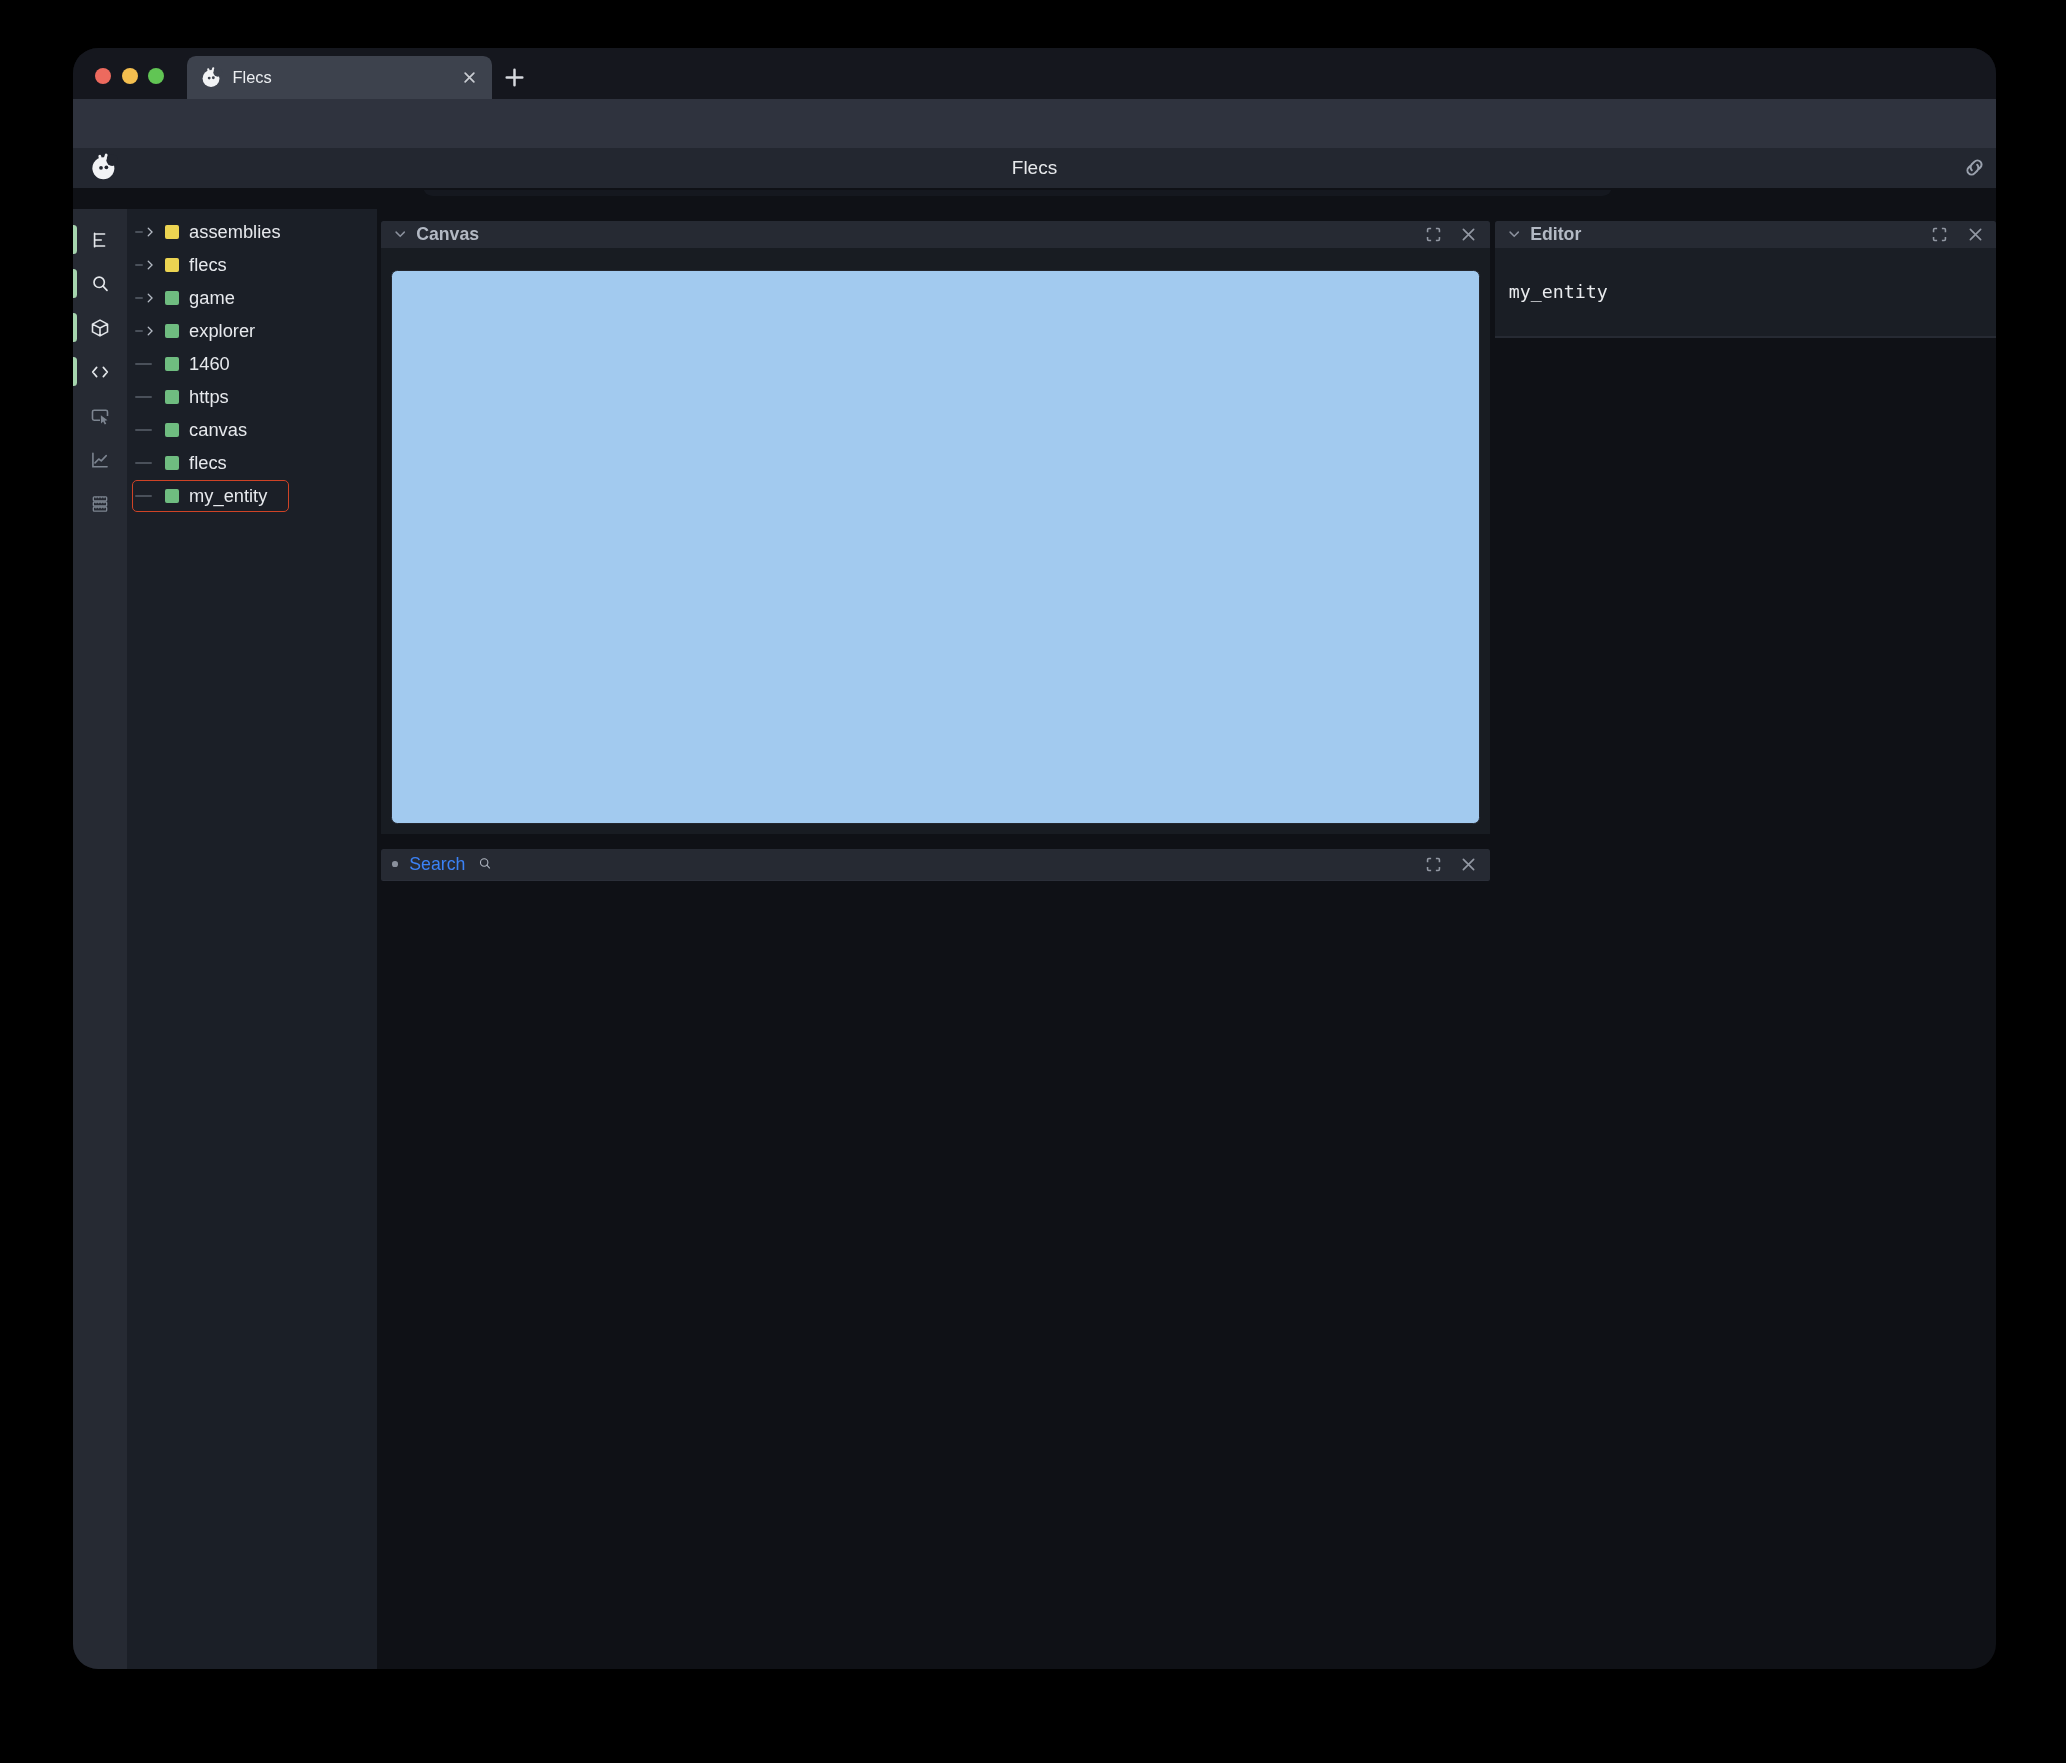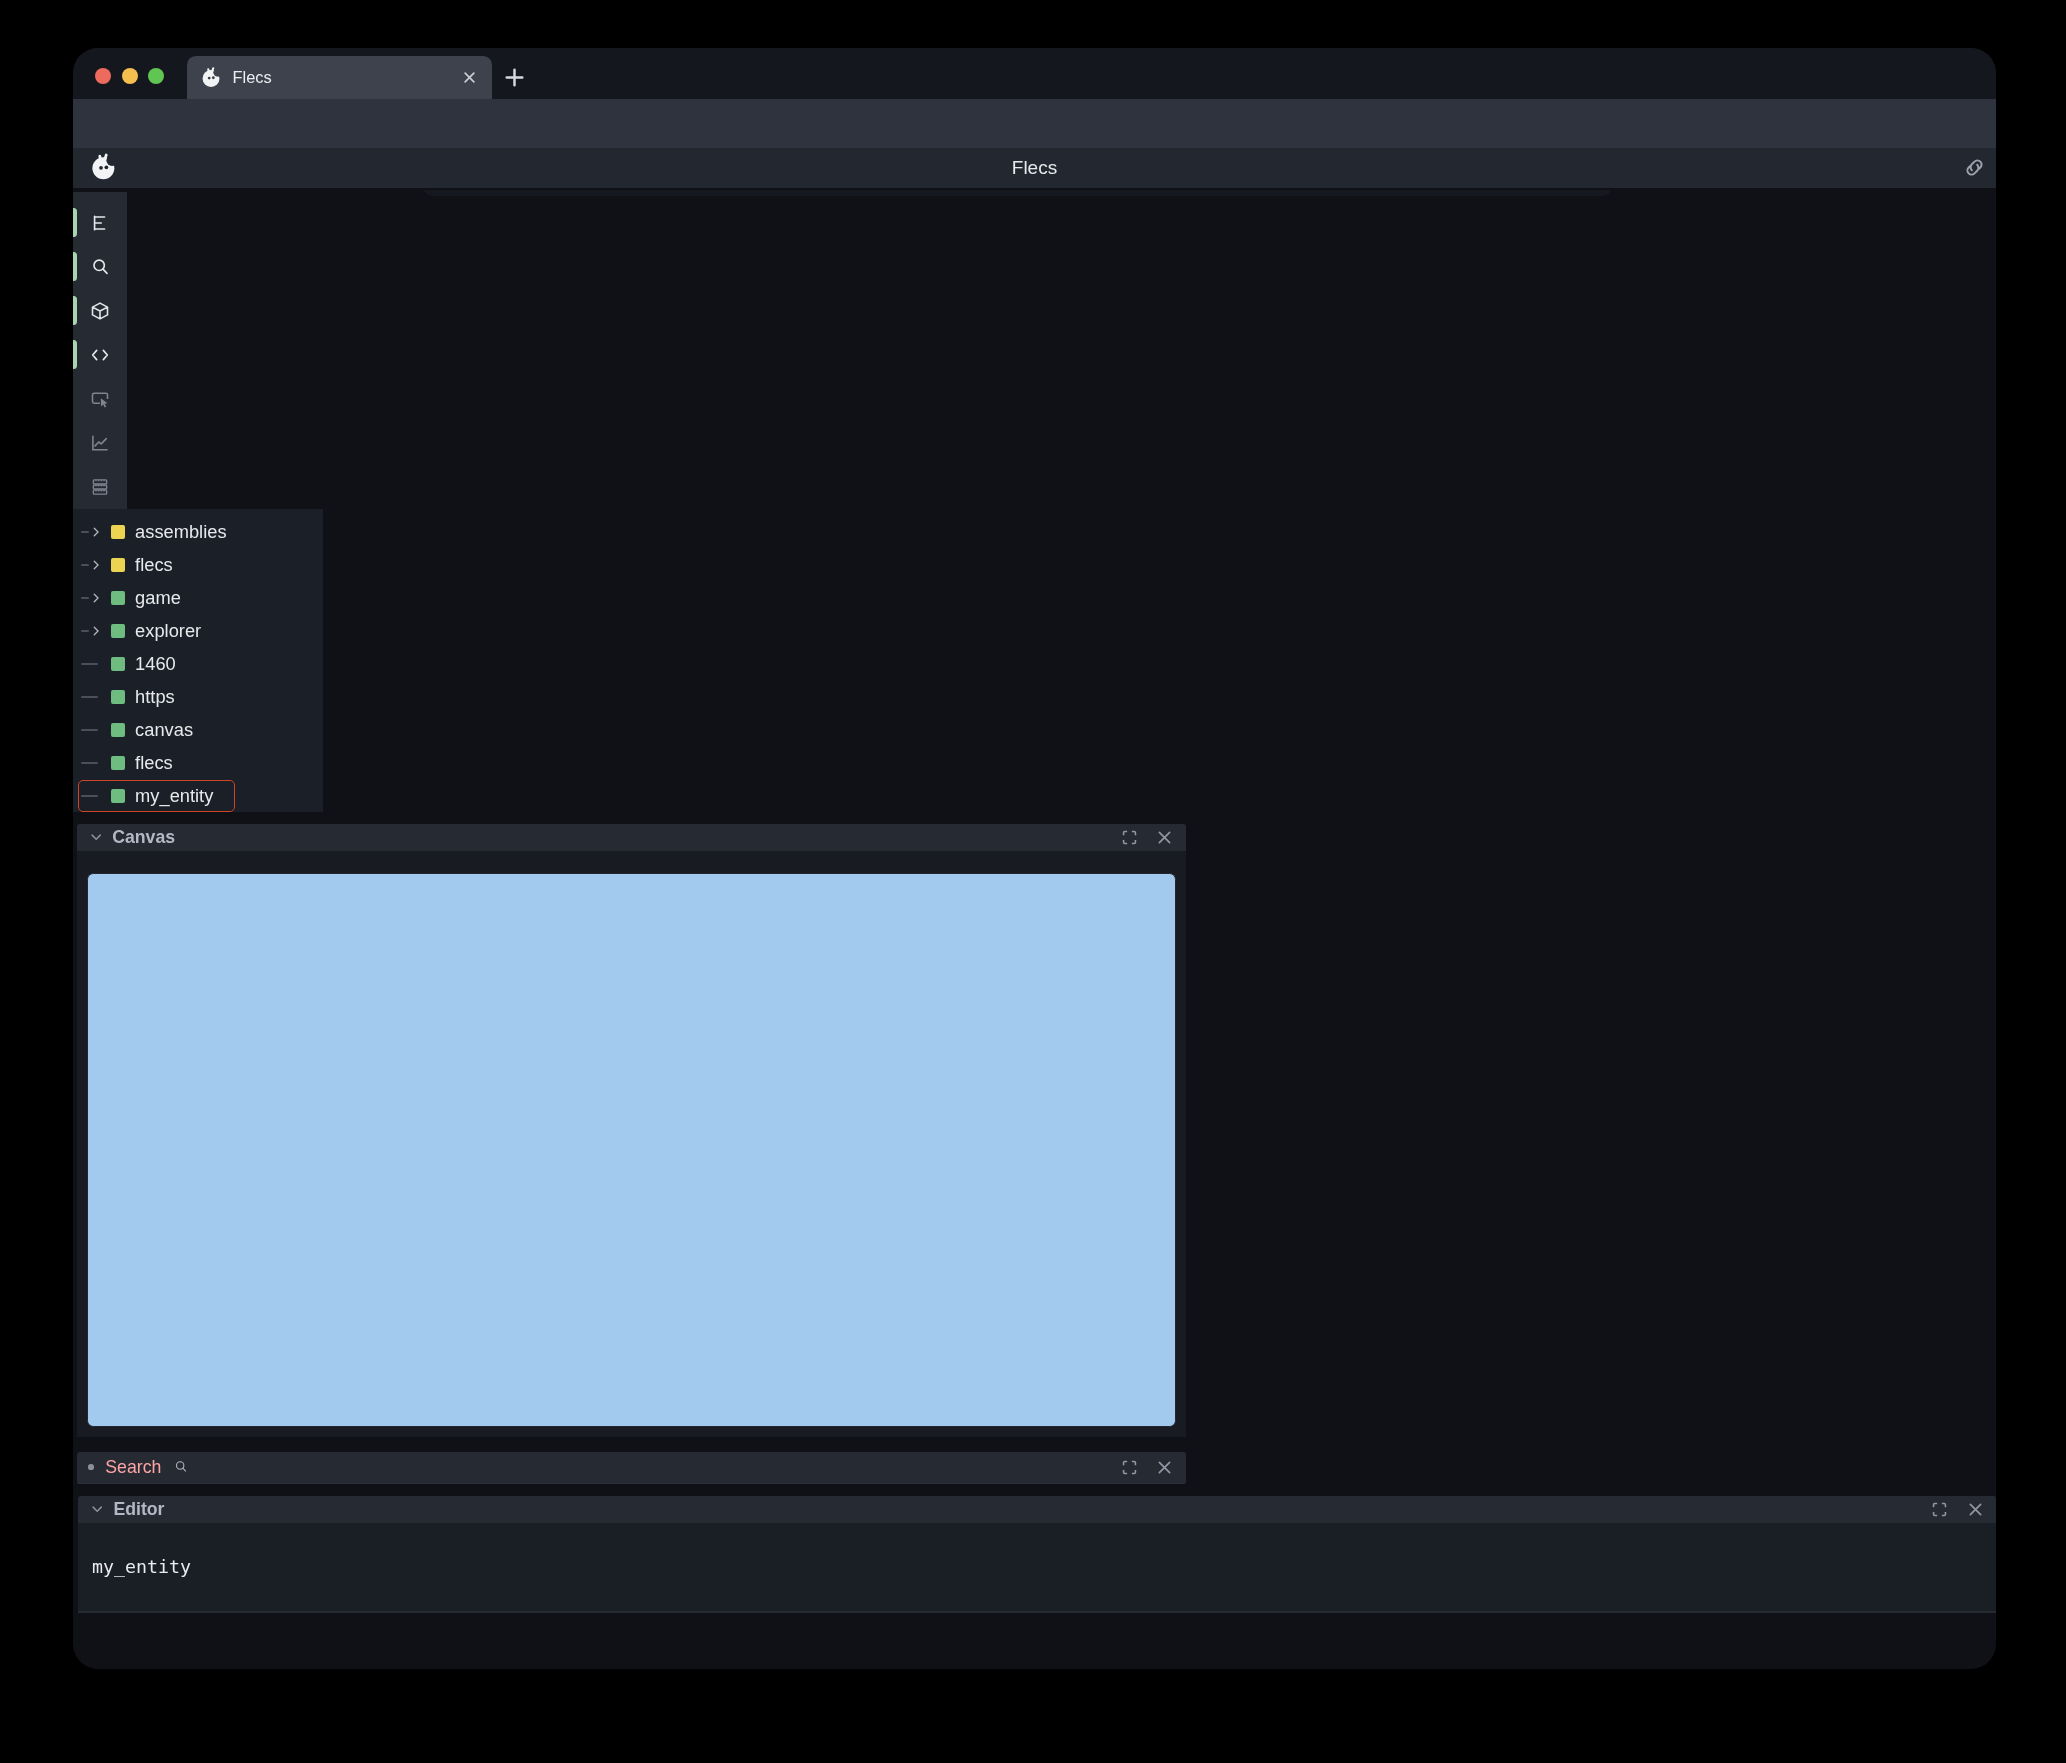--- a/index.html
+++ b/index.html
@@ -30,21 +30,21 @@
   .ext { position:absolute; top:62px; width:28px; height:28px; color:#e8eaee; }
 
   .appheader { position:absolute; left:0; top:100px; width:100%; height:42px; background:#232730;
                border-bottom:2.5px solid #0f1116; }
   .apptitle { position:absolute; left:0; top:0; width:100%; height:39px; line-height:39px;
               text-align:center; color:#e7e9ec; font-size:19px; }
   .logo { position:absolute; left:16.4px; top:4.4px; width:30px; height:30px; }
   .linkicon { position:absolute; left:1890px; top:8.2px; width:23px; height:23px; color:#9aa1ad; }
 
   
-  .content { position:absolute; left:0; top:144px; width:100%; height:1477px; display:flex;flex-direction:column; }
+  .content { position:absolute; left:0; top:161px; width:100%; height:1477px; display:flex; }
   .iconstrip { width:54px; background:#262a33; position:relative; padding-top:8.8px; flex:none; }
   .sitem { width:54px; height:44px; display:flex; align-items:center; justify-content:center;
            position:relative; color:#7d8591; }
   .sitem.active { color:#e3e6ea; }
   .sitem svg { width:20px; height:20px; }
   .pill { position:absolute; left:-3.2px; top:7.6px; width:7.6px; height:29px; border-radius:3.8px;
           background:#a6d5ae; }
 
   .treepanel { width:250px; background:#1b1f27; padding-top:6.3px; flex:none; }
   .trow { height:33px; display:flex; align-items:center; padding-left:7.6px; position:relative; }
@@ -65,21 +65,21 @@
   .ph-icons { margin-left:auto; display:flex; align-items:center; gap:16.4px; color:#9298a3; }
   .icbtn { width:19px; height:19px; }
   .chev26 { width:16.4px; height:16.4px; color:#8b919d; flex:none; }
   .canvas-panel { margin-top:12px; }
   .canvas-body { height:586px; background:#181c22; padding:21.5px 10px 10px 10px; }
   .bluecanvas { width:100%; height:100%; background:#a2caef; border:1.9px solid #23262e;
                 border-radius:6.3px; }
   .searchbar { margin-top:14.5px; height:32px; background:#262a33; border-bottom:1.9px solid #2b2f39;
                border-radius:2.5px; display:flex; align-items:center; padding:0 11.4px; gap:11.4px; }
   .dot { width:5.7px; height:5.7px; border-radius:50%; background:#8a909c; flex:none; }
-  .search-label { font-size:17.7px; color:#fca5a5; }
+  .search-label { font-size:17.7px; color:#3b82f6; }
   .minimag { width:16.4px; height:16.4px; color:#b0b6c1; }
 
   .editorcol { flex:1; margin-left:5px; }
   .editor-panel { margin-top:12px; }
   .editor-body { height:90px; background:#1a1e25; border-bottom:2.5px solid #262a33;
                  padding:33px 0 0 14px; }
   .editor-text { font-family:"DejaVu Sans Mono", monospace; font-size:18.3px; color:#e9ebee; }
 
   svg { display:block; }
 </style>

